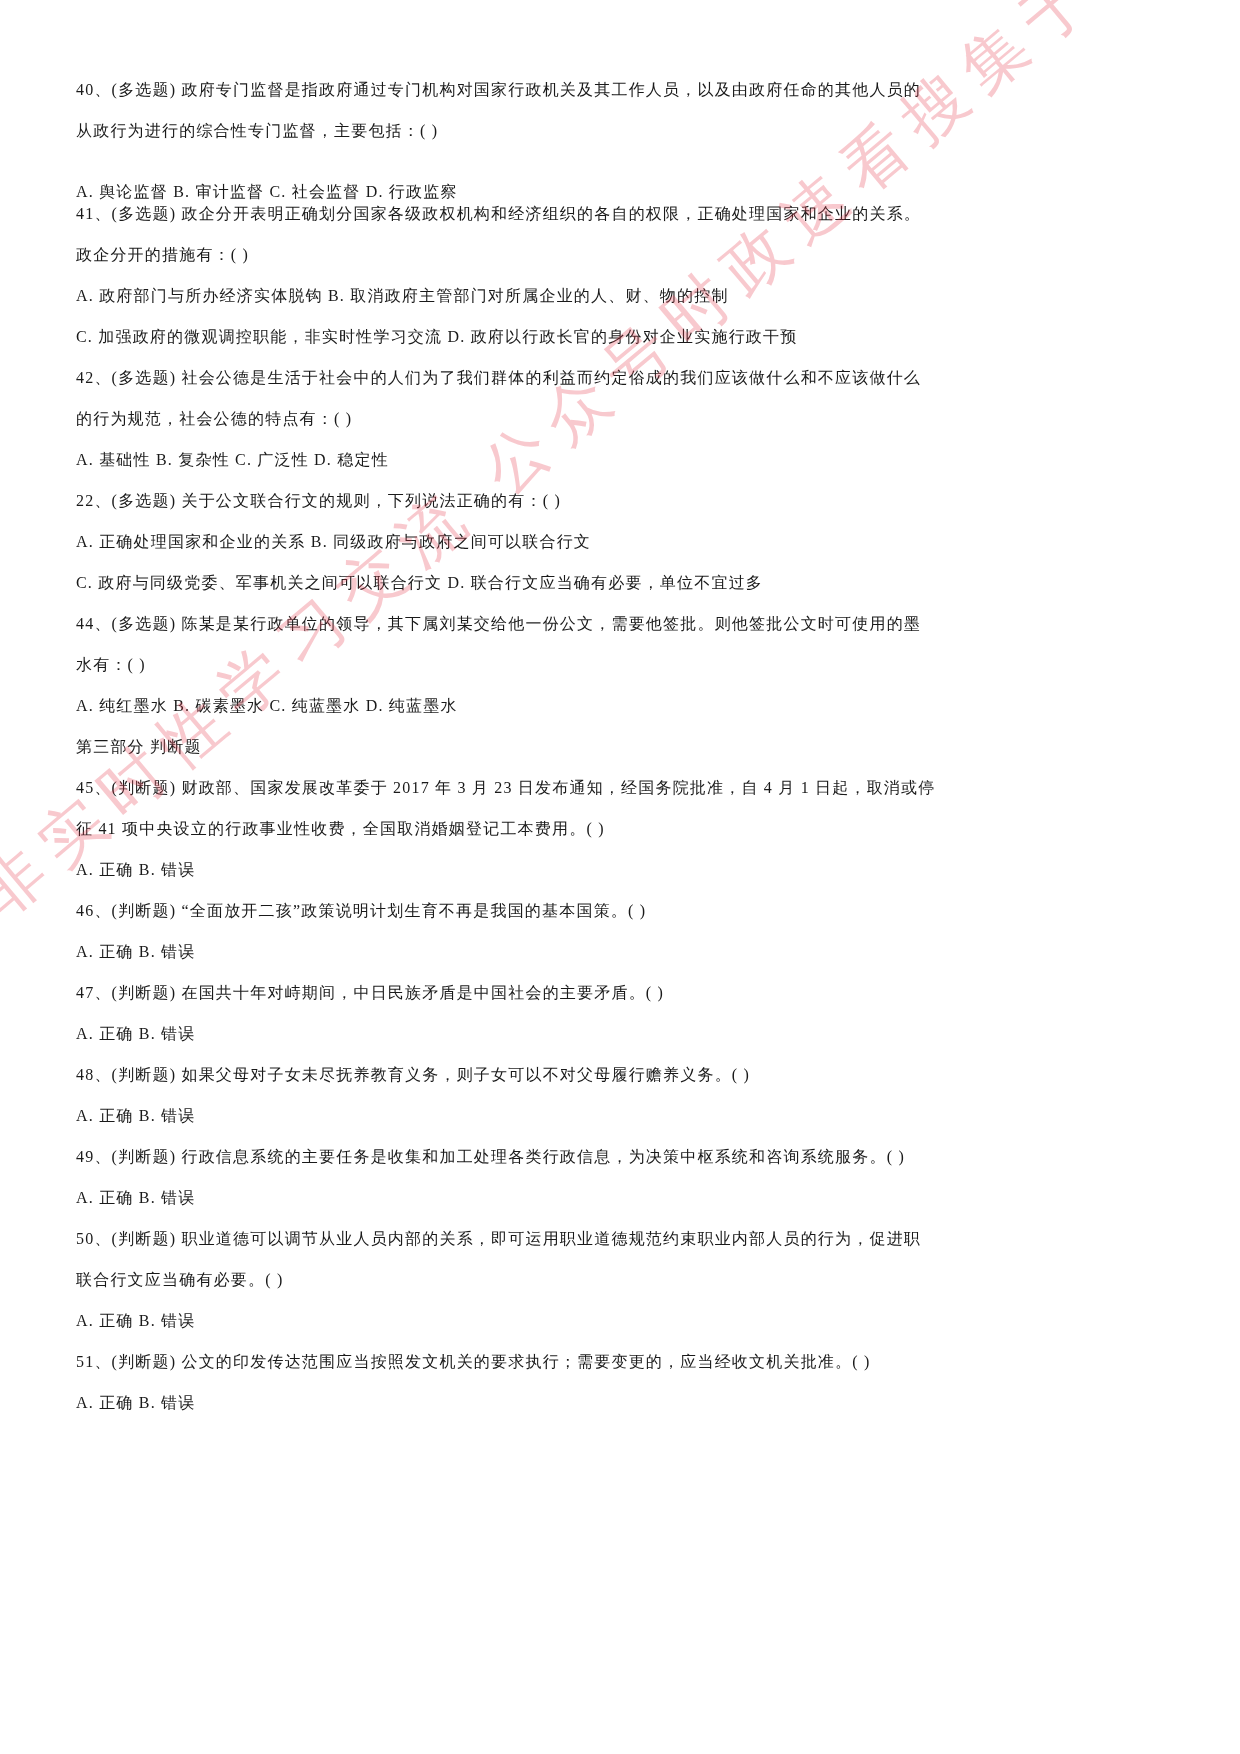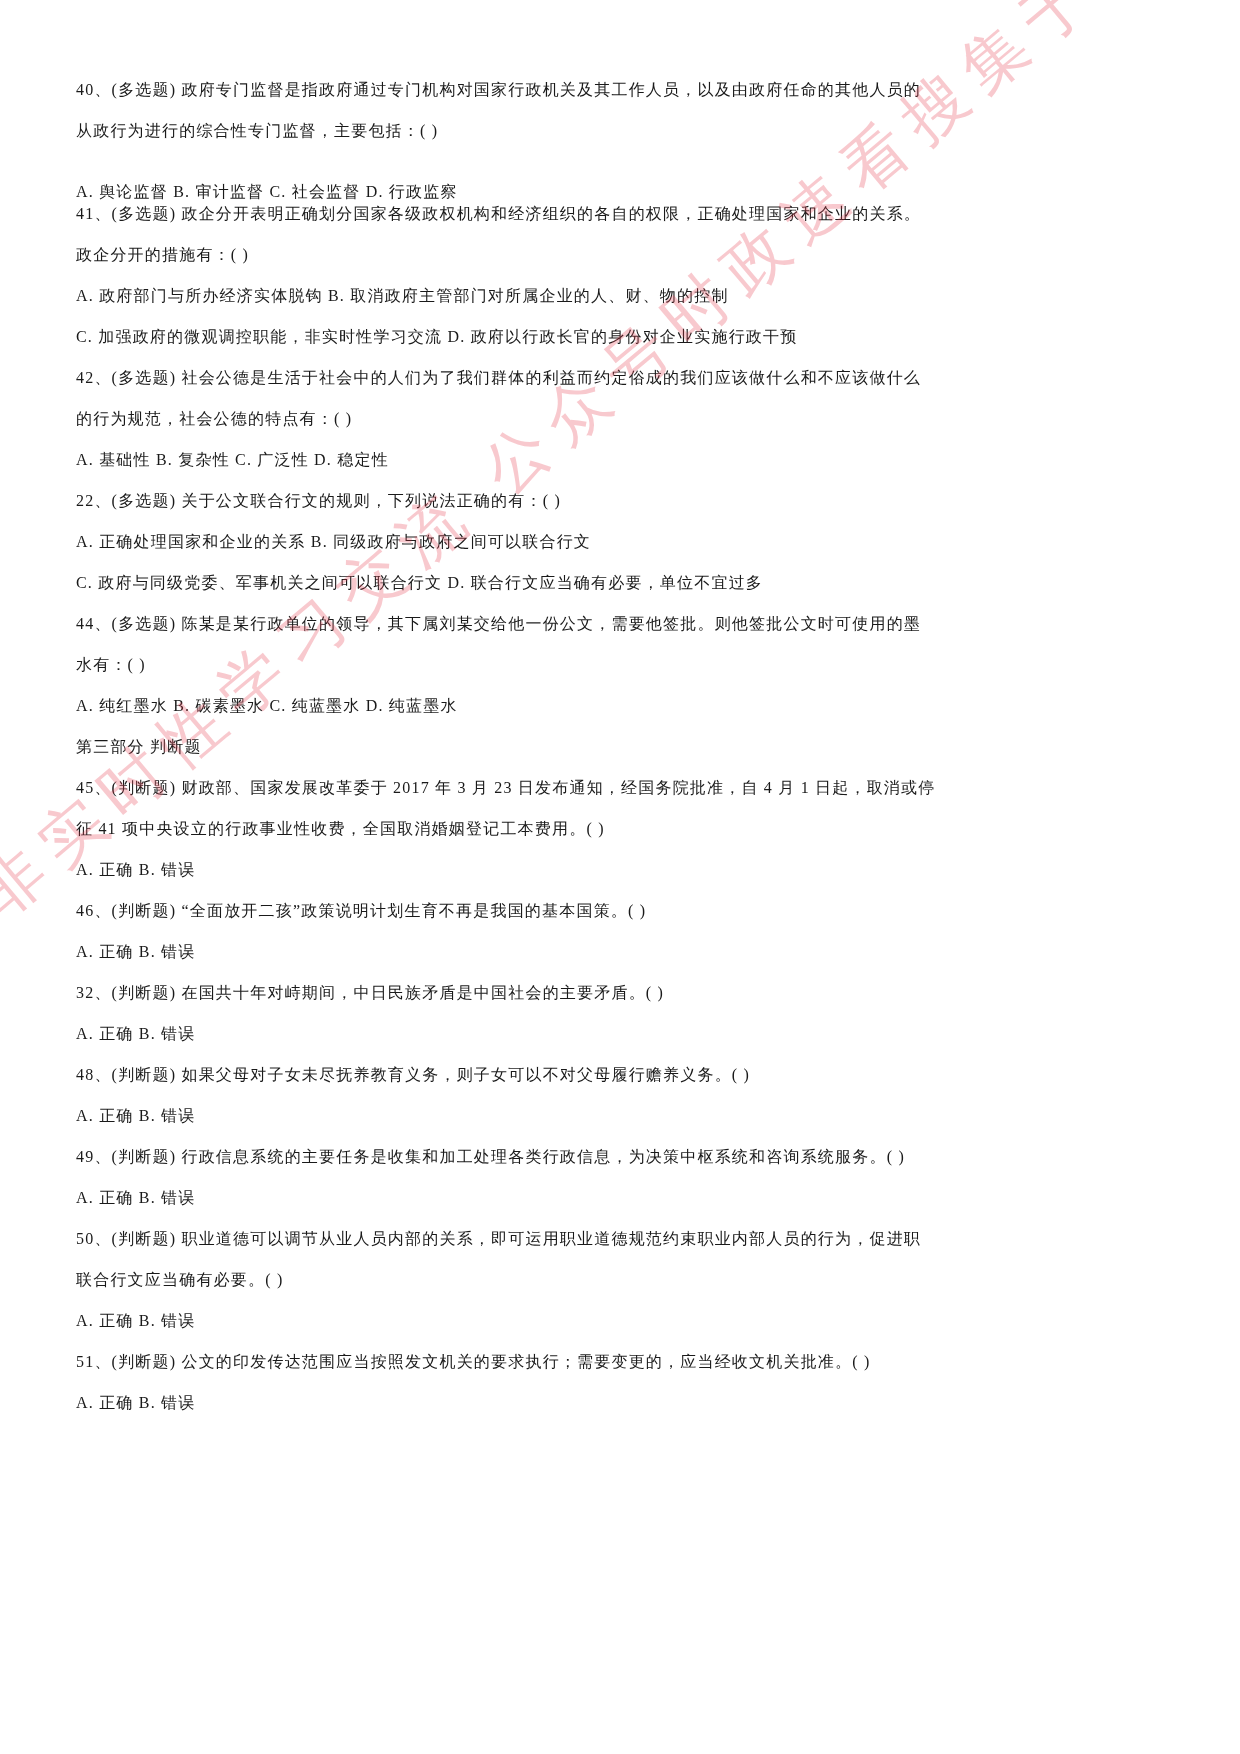--- a/index.html
+++ b/index.html
@@ -34,21 +34,21 @@
     <div class="line" style="top: 569px;">C. 政府与同级党委、军事机关之间可以联合行文 D. 联合行文应当确有必要，单位不宜过多</div>
     <div class="line" style="top: 610px;">44、(多选题) 陈某是某行政单位的领导，其下属刘某交给他一份公文，需要他签批。则他签批公文时可使用的墨</div>
     <div class="line" style="top: 651px;">水有：(    )</div>
     <div class="line" style="top: 692px;">A. 纯红墨水 B. 碳素墨水 C. 纯蓝墨水 D. 纯蓝墨水</div>
     <div class="line" style="top: 733px;">第三部分 判断题</div>
     <div class="line" style="top: 774px;">45、(判断题) 财政部、国家发展改革委于 2017 年 3 月 23 日发布通知，经国务院批准，自 4 月 1 日起，取消或停</div>
     <div class="line" style="top: 815px;">征 41 项中央设立的行政事业性收费，全国取消婚姻登记工本费用。(    )</div>
     <div class="line" style="top: 856px;">A. 正确 B. 错误</div>
     <div class="line" style="top: 897px;">46、(判断题) “全面放开二孩”政策说明计划生育不再是我国的基本国策。(    )</div>
     <div class="line" style="top: 938px;">A. 正确 B. 错误</div>
-    <div class="line" style="top: 979px;">32、(判断题) 在国共十年对峙期间，中日民族矛盾是中国社会的主要矛盾。(    )</div>
+    <div class="line" style="top: 979px;">47、(判断题) 在国共十年对峙期间，中日民族矛盾是中国社会的主要矛盾。(    )</div>
     <div class="line" style="top: 1020px;">A. 正确 B. 错误</div>
     <div class="line" style="top: 1061px;">48、(判断题) 如果父母对子女未尽抚养教育义务，则子女可以不对父母履行赡养义务。(    )</div>
     <div class="line" style="top: 1102px;">A. 正确 B. 错误</div>
     <div class="line" style="top: 1143px;">49、(判断题) 行政信息系统的主要任务是收集和加工处理各类行政信息，为决策中枢系统和咨询系统服务。(    )</div>
     <div class="line" style="top: 1184px;">A. 正确 B. 错误</div>
     <div class="line" style="top: 1225px;">50、(判断题) 职业道德可以调节从业人员内部的关系，即可运用职业道德规范约束职业内部人员的行为，促进职</div>
     <div class="line" style="top: 1266px;">联合行文应当确有必要。(    )</div>
     <div class="line" style="top: 1307px;">A. 正确 B. 错误</div>
     <div class="line" style="top: 1348px;">51、(判断题) 公文的印发传达范围应当按照发文机关的要求执行；需要变更的，应当经收文机关批准。(    )</div>
     <div class="line" style="top: 1389px;">A. 正确 B. 错误</div>

